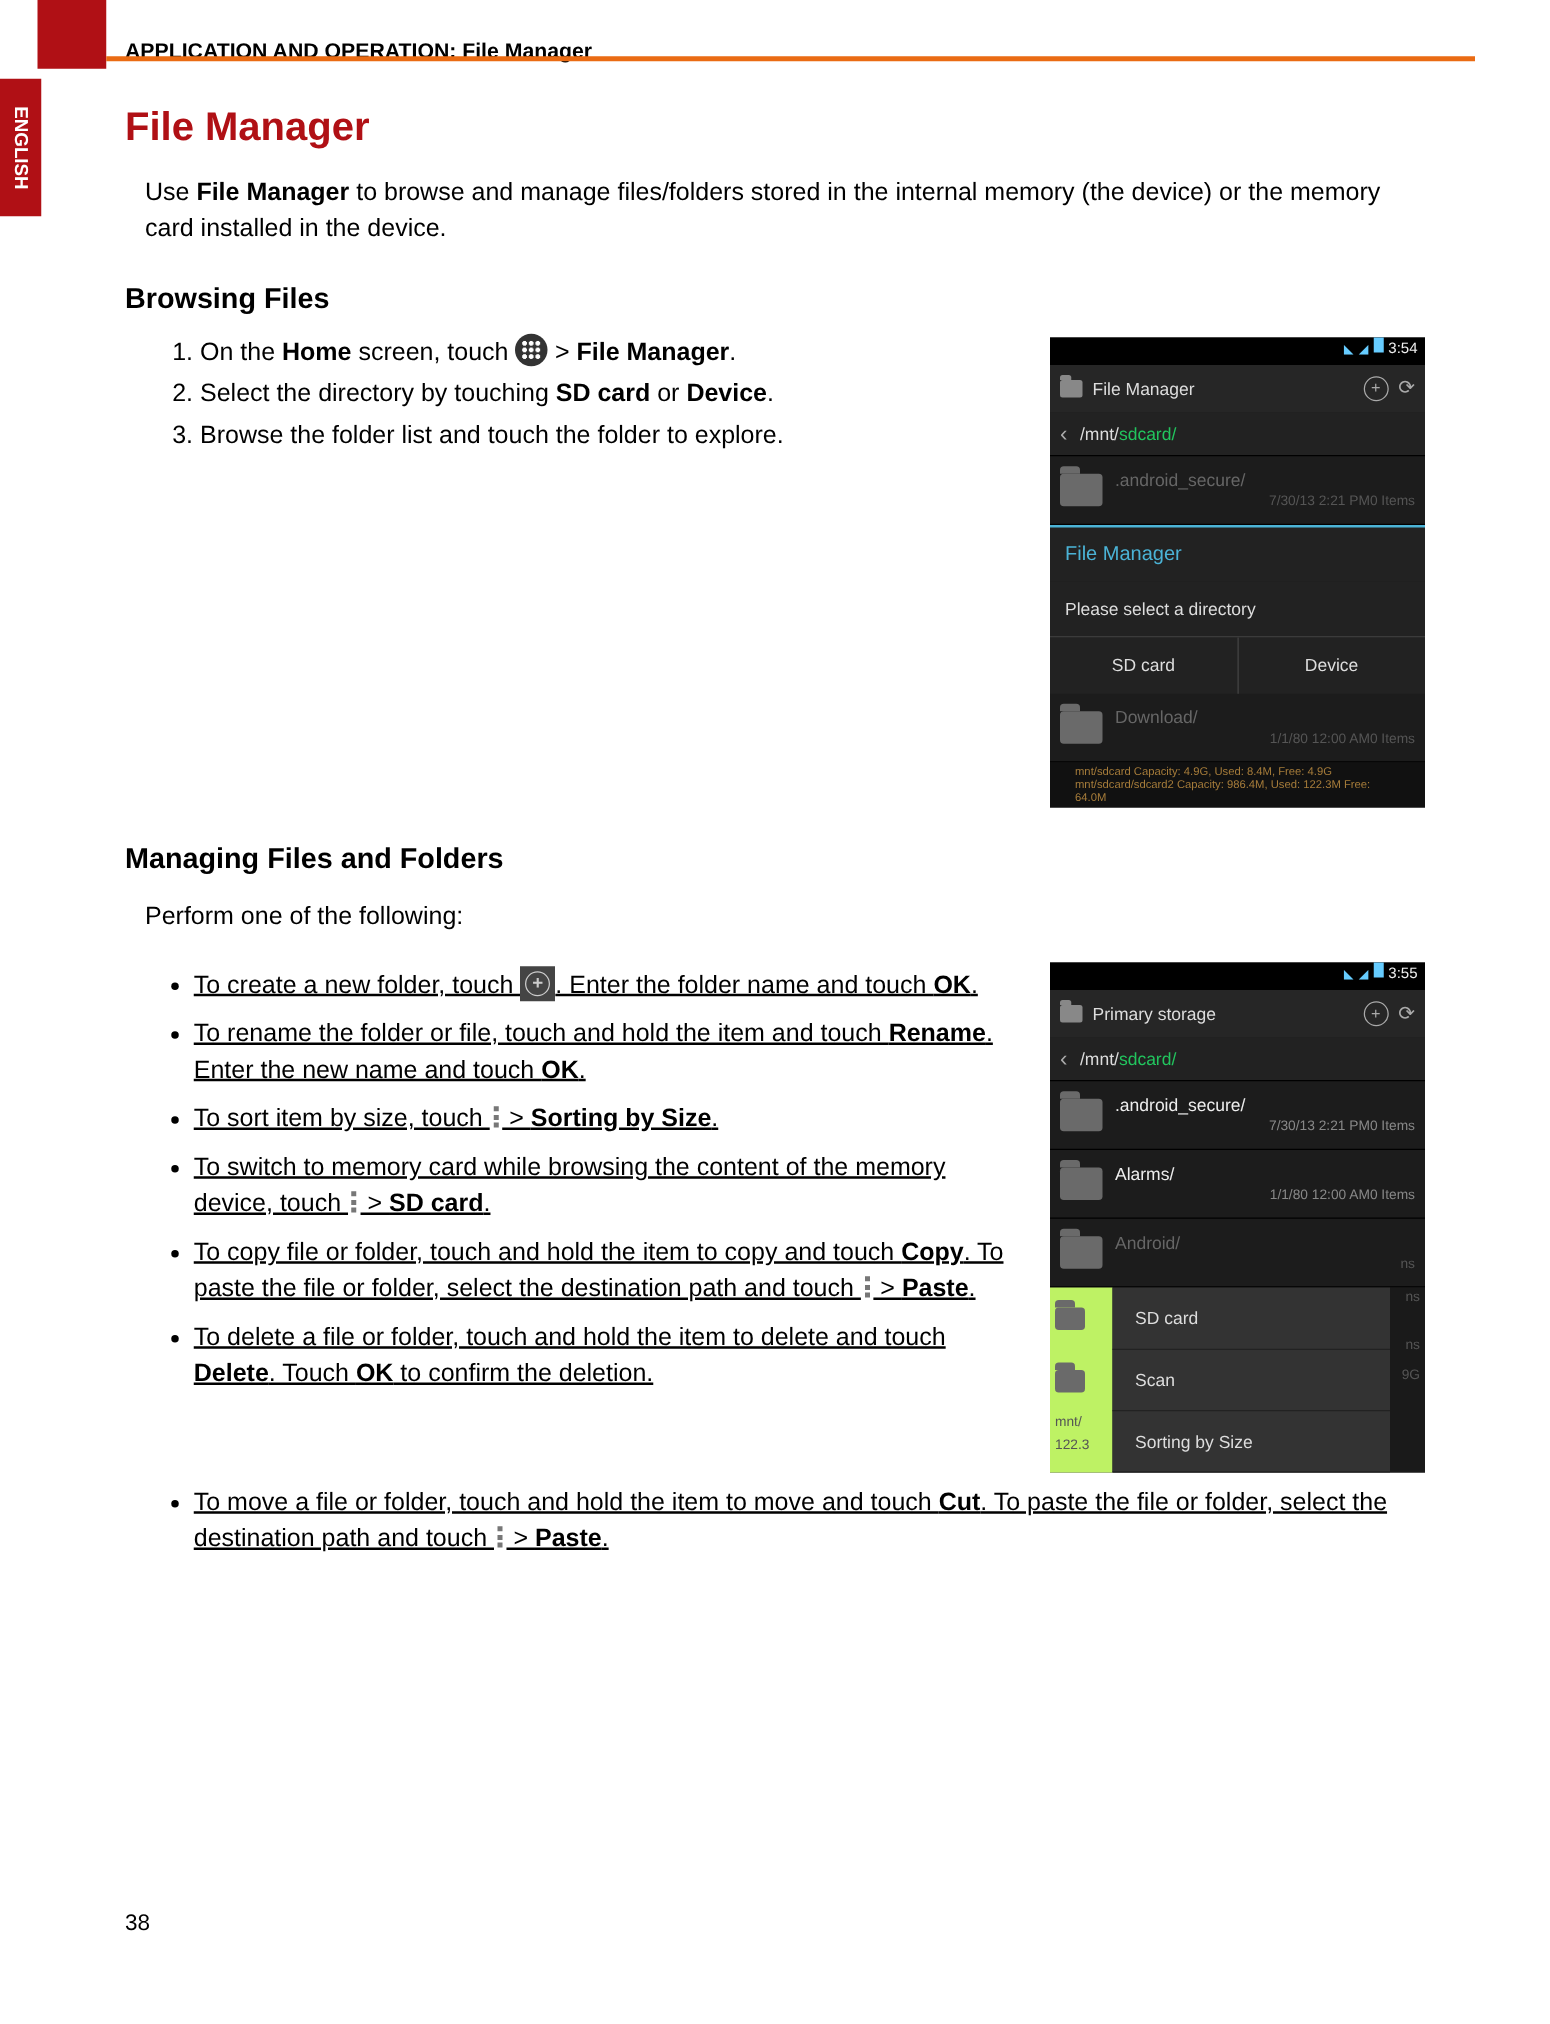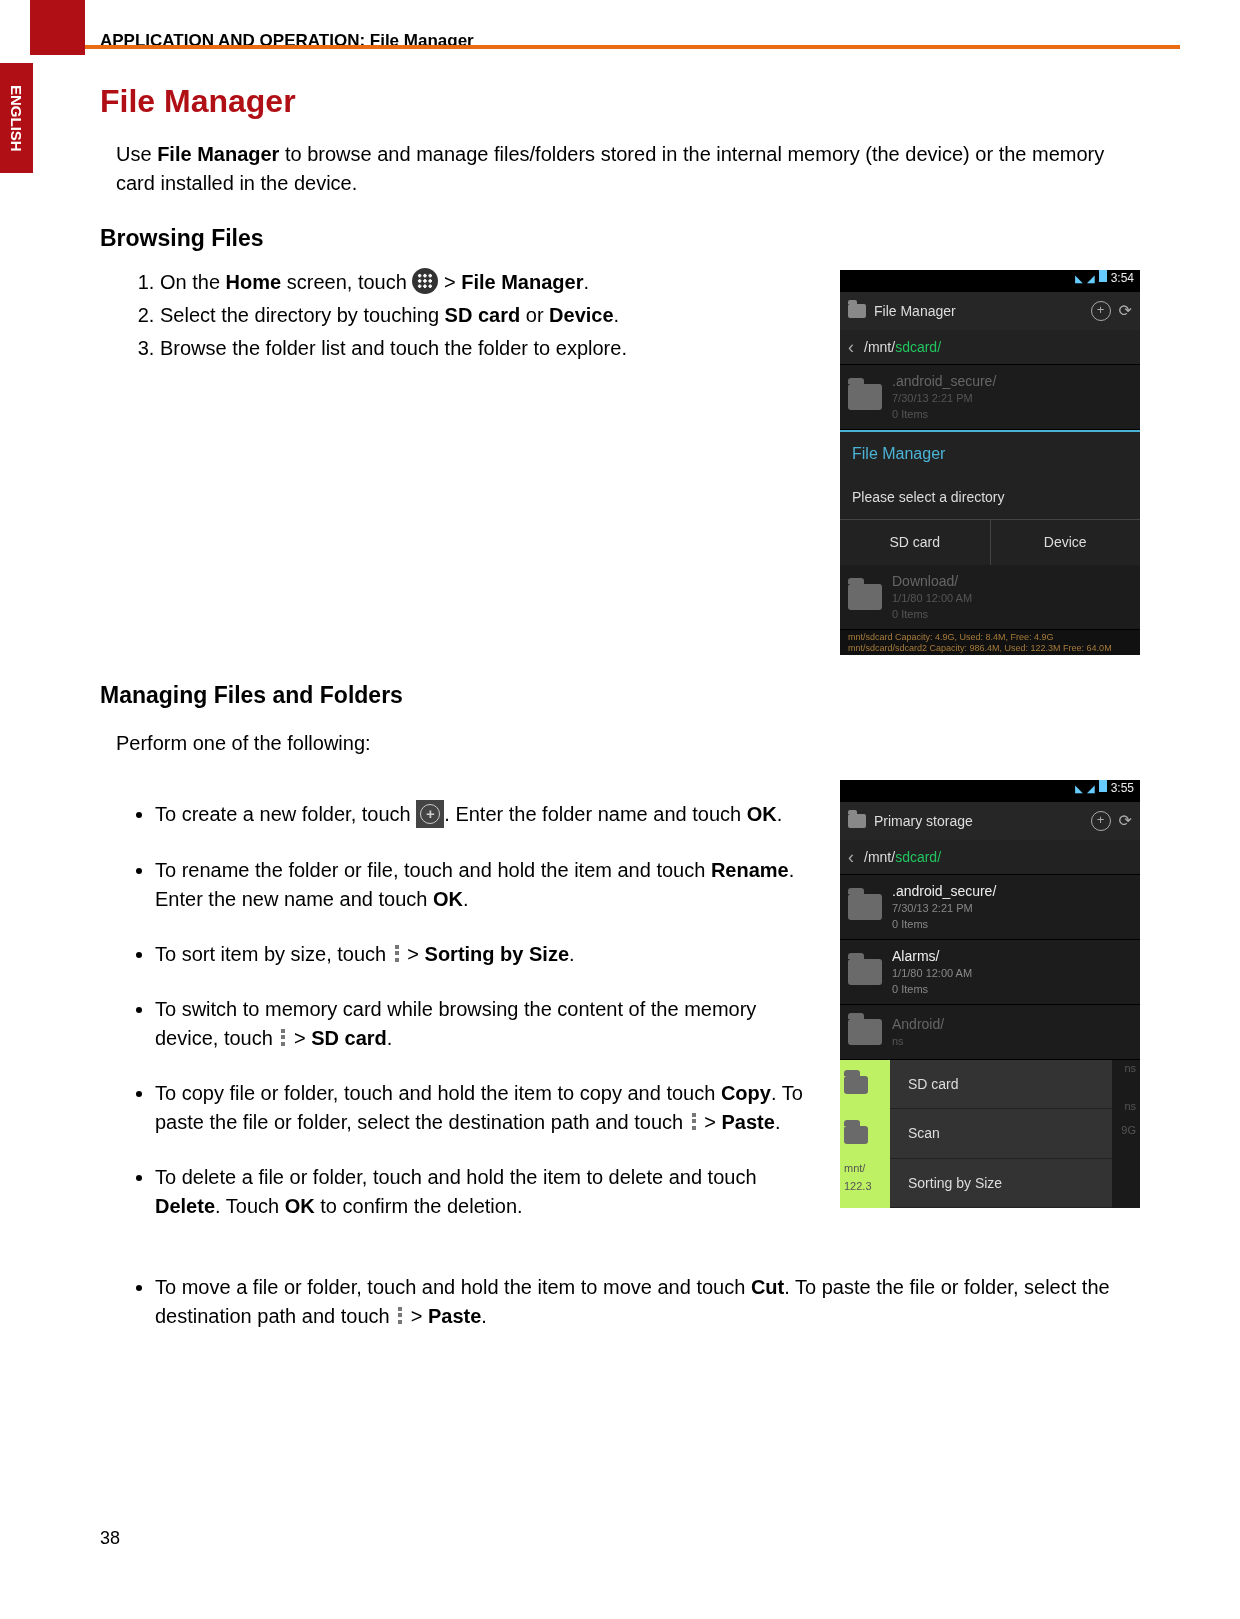--- a/index.html
+++ b/index.html
@@ -90,21 +90,22 @@
   }
   ol.steps li {
     margin: 4px 0;
   }
   ul.bullets {
     list-style: disc;
     margin: 4px 0 0 0;
     padding-left: 55px;
   }
   ul.bullets li {
-    margin: 26px 0;
+    margin: 10px 0;
+    text-decoration: underline;
   }
   .apps-icon {
     display: inline-flex;
     align-items: center;
     justify-content: center;
     width: 26px;
     height: 26px;
     border-radius: 50%;
     background: #333;
     vertical-align: middle;
@@ -224,21 +225,21 @@
     min-height: 42px;
   }
   .folder-row .folder-ic-big {
     width: 34px; height: 26px; background:#6a6a6a; border-radius:3px; position:relative;
   }
   .folder-row .folder-ic-big::before {
     content:""; position:absolute; top:-6px; left:0; width:16px; height:6px; background:#6a6a6a; border-radius:3px 3px 0 0;
   }
   .folder-row .col { flex:1; }
   .folder-row .name { font-size:14px; color:#eee;}
-  .folder-row .meta { font-size:11px; color:#888; display:flex; justify-content:flex-end;flex-direction:column;}
+  .folder-row .meta { font-size:11px; color:#888; display:flex; justify-content:flex-end;}
   .dimmed .name { color:#666; }
   .dimmed .meta { color:#555; }
   .popup {
     position: relative;
     margin: 0;
   }
   .popup-title {
     background:#222; color:#4bb3d6; font-size:16px; padding:10px 12px; border-top:2px solid #4bb3d6;
   }
   .popup-msg {
@@ -253,21 +254,21 @@
   .popup-btns div:last-child { border-right:none; }
   .overflow-menu {
     background:#333;
   }
   .overflow-menu div {
     padding:14px 18px; font-size:14px; border-bottom:1px solid #222;
   }
   .stats {
     font-size: 9px;
     color: #a67c3a;
-    padding: 2px 8px;
+    padding: 2px 20px;
     line-height: 1.2;
     background:#111;
   }
   .phone1 { margin-top: 6px; }
   .phone2 { margin-top: 6px; }
   .phone .truncated { color:#555; font-size:11px; padding:1px 4px;}
   .second-bullets-wrap .cols { align-items: flex-start; }
 </style>
 </head>
 <body>

